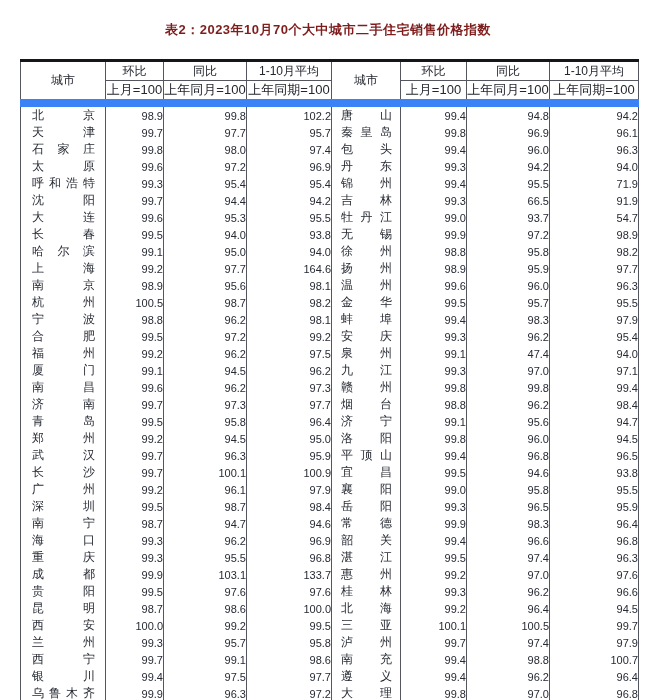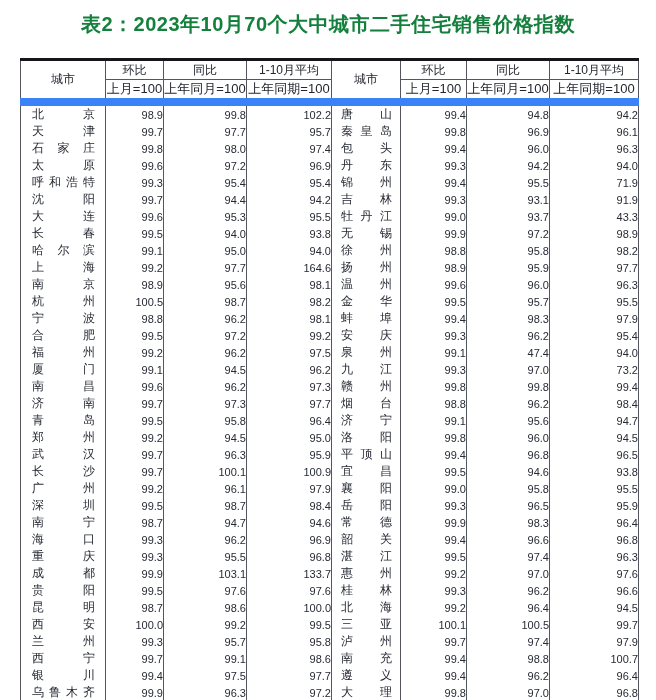--- a/index.html
+++ b/index.html
@@ -13,26 +13,26 @@
     font-family: "Liberation Sans", "DejaVu Sans", sans-serif;
     color: #262a33;
     overflow: hidden;
   }
   .page {
     position: relative;
     width: 656px;
     height: 700px;
   }
   .title {
-    margin: 0;
+    margin: 10px;
     padding-top: 11px;
     text-align: center;
-    font-size: 20px;
+    font-size: 13px;
     font-weight: bold;
-    color: #15803d;
+    color: #7f1d1d;
     letter-spacing: 0.5px;
   }
   table.price-table {
     table-layout: fixed;
     border-collapse: collapse;
     width: 618px;
     margin: 20px 0 0 20px;
     border-top: 3px solid #15161c;
     border-bottom: 3px solid #15161c;
     border-left: 1px solid #53565e;
@@ -205,36 +205,36 @@
           <td class="city">
             <span class="cityname">沈阳</span>
           </td>
           <td class="num">99.7</td>
           <td class="num">94.4</td>
           <td class="num">94.2</td>
           <td class="city r">
             <span class="cityname">吉林</span>
           </td>
           <td class="num">99.3</td>
-          <td class="num">93.1</td>
+          <td class="num">66.5</td>
           <td class="num">91.9</td>
         </tr>
         <tr>
           <td class="city">
             <span class="cityname">大连</span>
           </td>
           <td class="num">99.6</td>
           <td class="num">95.3</td>
           <td class="num">95.5</td>
           <td class="city r">
             <span class="cityname">牡丹江</span>
           </td>
           <td class="num">99.0</td>
           <td class="num">93.7</td>
-          <td class="num">43.3</td>
+          <td class="num">54.7</td>
         </tr>
         <tr>
           <td class="city">
             <span class="cityname">长春</span>
           </td>
           <td class="num">99.5</td>
           <td class="num">94.0</td>
           <td class="num">93.8</td>
           <td class="city r">
             <span class="cityname">无锡</span>
@@ -346,21 +346,21 @@
             <span class="cityname">厦门</span>
           </td>
           <td class="num">99.1</td>
           <td class="num">94.5</td>
           <td class="num">96.2</td>
           <td class="city r">
             <span class="cityname">九江</span>
           </td>
           <td class="num">99.3</td>
           <td class="num">97.0</td>
-          <td class="num">73.2</td>
+          <td class="num">97.1</td>
         </tr>
         <tr>
           <td class="city">
             <span class="cityname">南昌</span>
           </td>
           <td class="num">99.6</td>
           <td class="num">96.2</td>
           <td class="num">97.3</td>
           <td class="city r">
             <span class="cityname">赣州</span>

